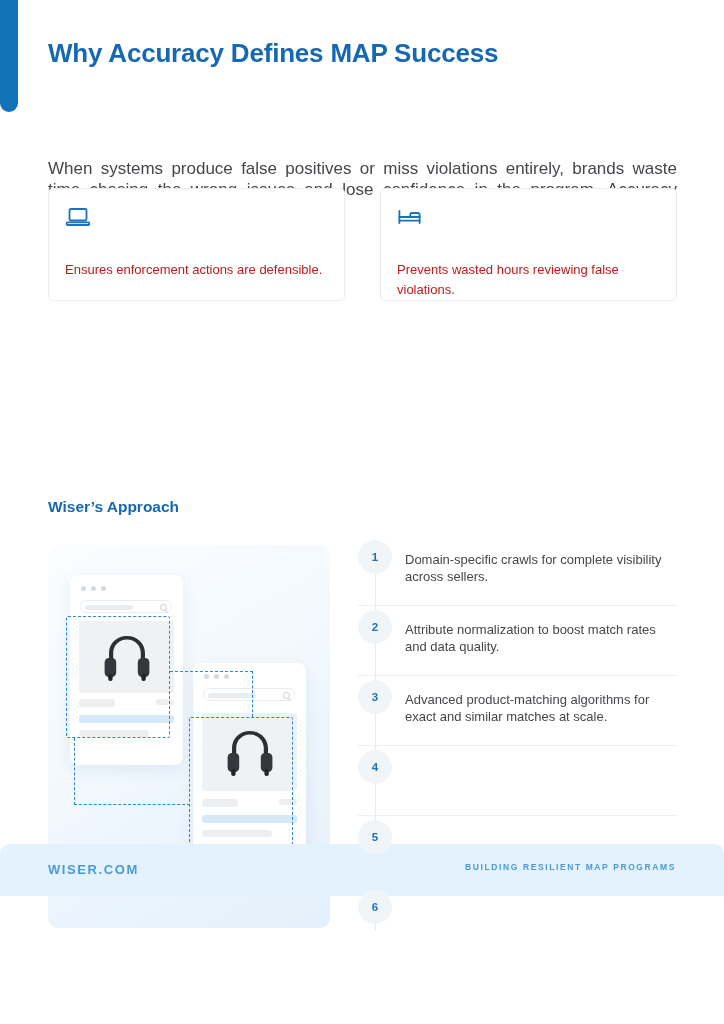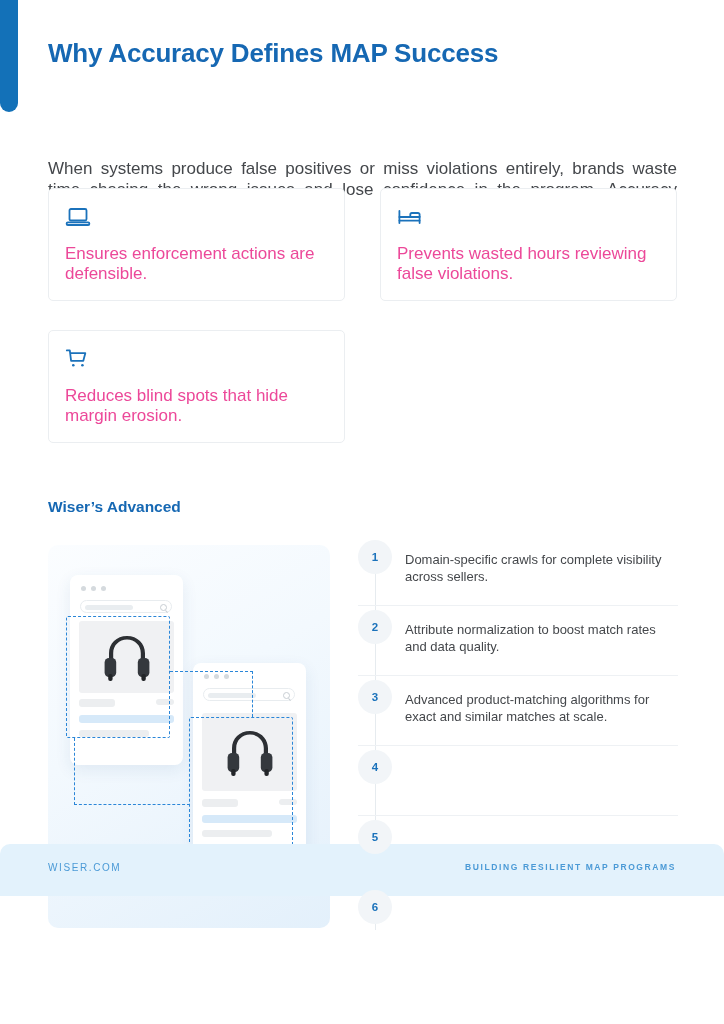--- a/index.html
+++ b/index.html
@@ -63,24 +63,24 @@
     height: 113px;
     padding: 17px 16px 0 16px;
   }
   .card-icon {
     height: 30px;
     color: #1b72bb;
     display: block;
   }
   .card-icon svg { display: block; }
   .card-text {
-    margin-top: 8px;
-    font-size: 17px;
+    margin-top: 24px;
+    font-size: 13px;
     line-height: 20px;
-    color: #ec4899;
+    color: #b91c1c;
   }
 
   
   .section-title {
     position: absolute;
     left: 48px; top: 498px;
     font-size: 15.5px;
     font-weight: bold;
     color: #1668b3;
   }
@@ -189,21 +189,21 @@
   
   .footer {
     position: absolute;
     left: 0; bottom: 0;
     width: 724px; height: 52px;
     background: #e3f2fc;
     border-radius: 10px 10px 0 0;
   }
   .footer-left {
     position: absolute; left: 48px; top: 18px;
-    font-size: 10px; font-weight: normal; letter-spacing: 1.6px;
+    font-size: 13px; font-weight: bold; letter-spacing: 1.6px;
     color: #4b9ad6;
   }
   .footer-right {
     position: absolute; right: 48px; top: 18px;
     font-size: 8.5px; font-weight: bold; letter-spacing: 1.6px;
     color: #4b9ad6;
     padding-left: 24px;
   }
 </style>
 </head>
@@ -235,34 +235,24 @@
         <svg width="26" height="22" viewBox="0 0 26 22" fill="none" stroke="currentColor" stroke-width="1.8" stroke-linecap="round">
           <path d="M2.4 5v12"></path>
           <path d="M2.4 11h20.2v6"></path>
           <path d="M2.4 14.6h20.2"></path>
           <path d="M22.6 11V8.6a1.6 1.6 0 0 0-1.6-1.6h-6.1a1.6 1.6 0 0 0-1.6 1.6V11"></path>
         </svg>
       </span>
       <div class="card-text">Prevents wasted hours reviewing false violations.</div>
     </div>
 
-    <div class="card">
-      <span class="card-icon">
-        <svg width="26" height="22" viewBox="0 0 26 22" fill="none" stroke="currentColor" stroke-width="1.8" stroke-linecap="round" stroke-linejoin="round">
-          <path d="M1.8 2.4h3l1.3 10.4h12.2l2-7.6H5.6"></path>
-          <circle cx="8.3" cy="17.3" r="1.3" fill="currentColor" stroke="none"></circle>
-          <circle cx="17.4" cy="17.3" r="1.3" fill="currentColor" stroke="none"></circle>
-        </svg>
-      </span>
-      <div class="card-text">Reduces blind spots that hide margin erosion.</div>
-    </div>
 
   </div>
 
-  <h2 class="section-title">Wiser’s Advanced</h2>
+  <h2 class="section-title">Wiser’s Approach</h2>
 
   <div class="illustration">
 
     <div class="win win-a">
       <div class="dots">
         <span class="dot"></span>
         <span class="dot"></span>
         <span class="dot"></span>
       </div>
       <div class="searchbar">

